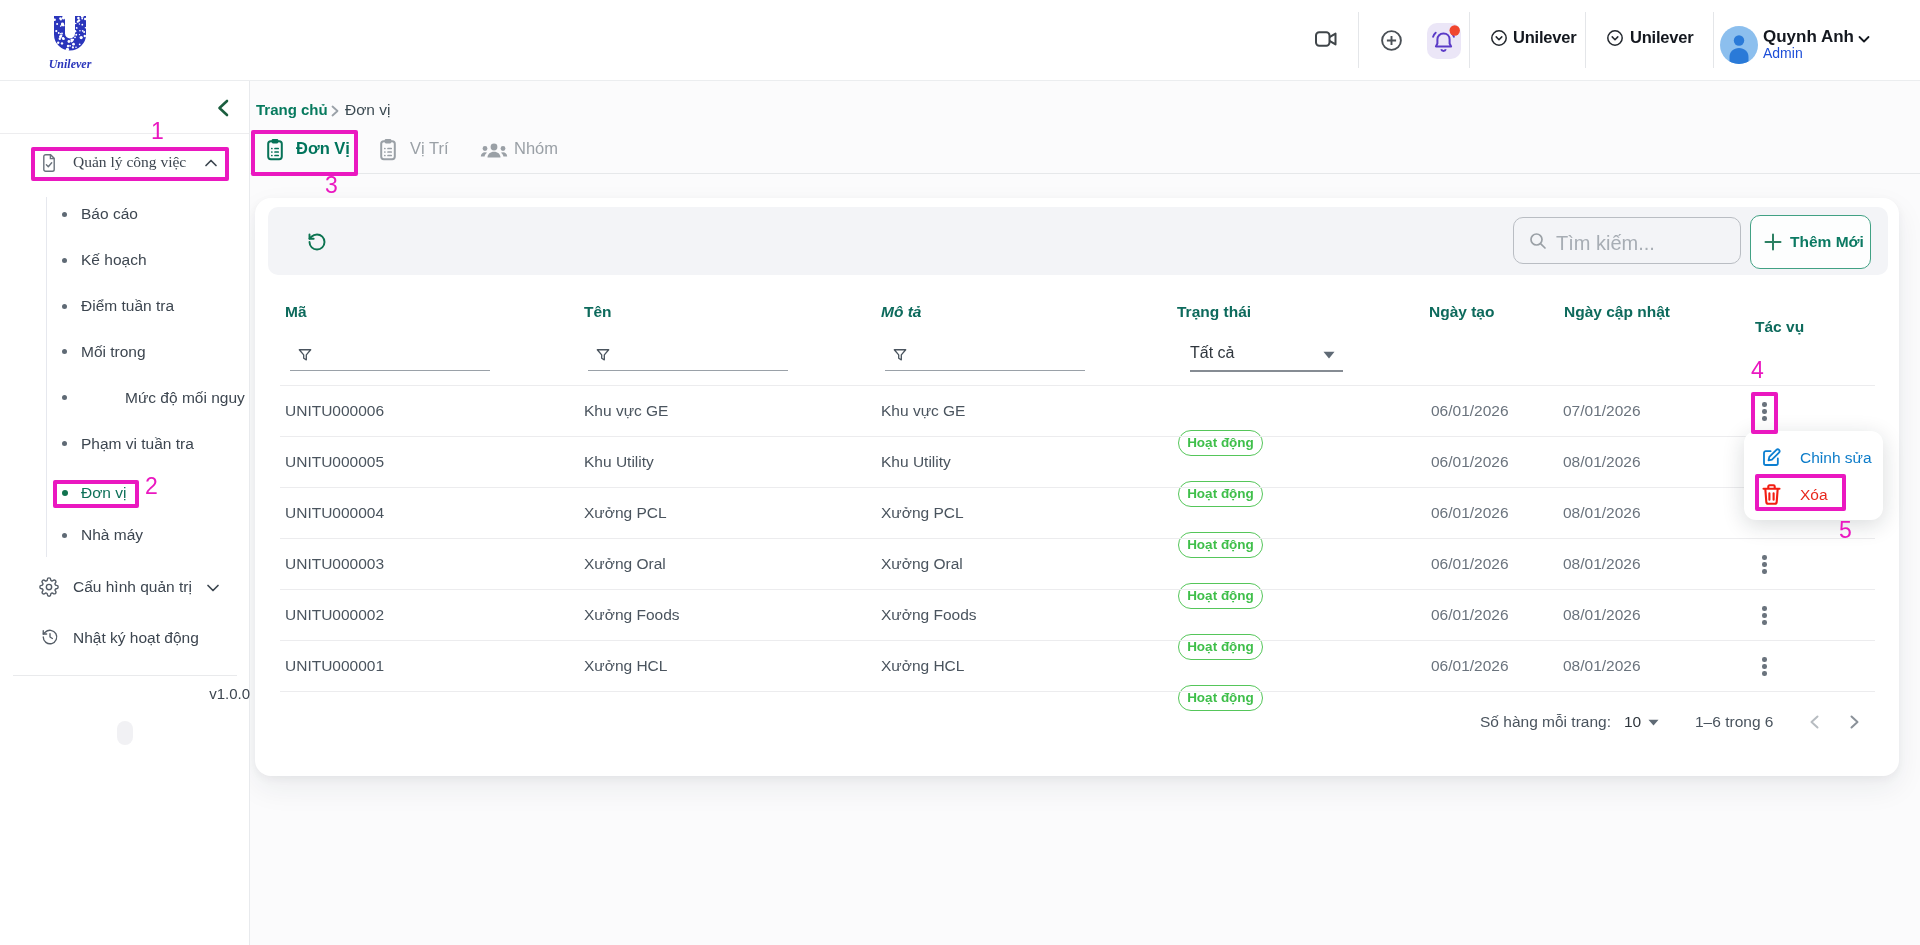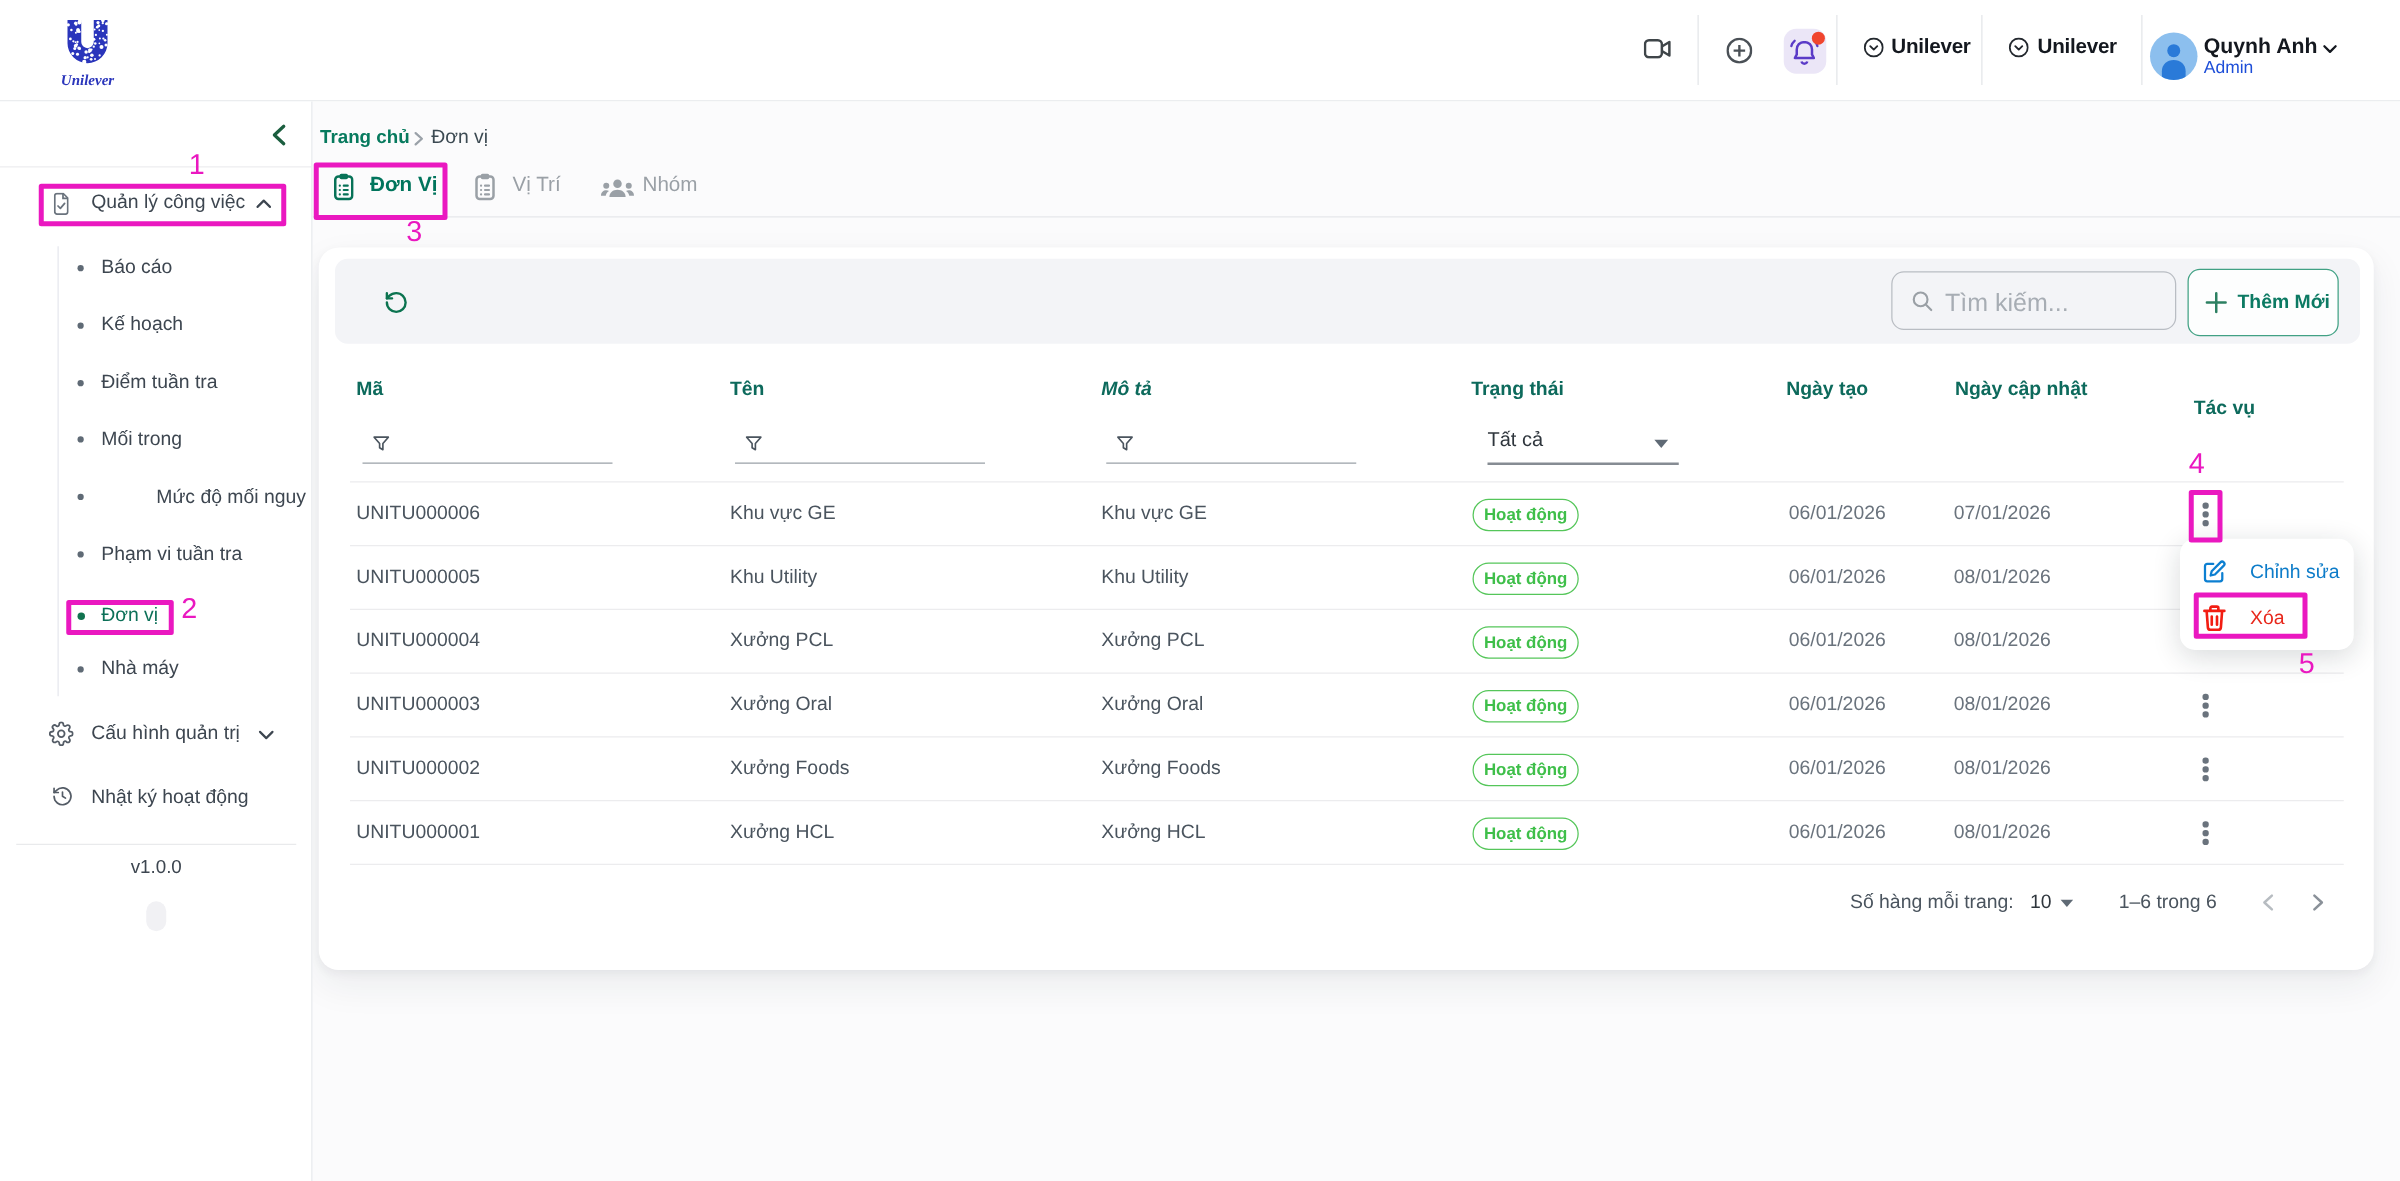--- a/index.html
+++ b/index.html
@@ -23,21 +23,21 @@
 
   #card { position:absolute; left:255px; top:198px; width:1644px; height:578px; background:#fff; border-radius:16px; box-shadow:0 3px 8px rgba(30,40,60,0.05), 0 12px 30px rgba(30,40,60,0.07); z-index:1; }
   #strip { position:absolute; left:268px; top:207px; width:1620px; height:68px; background:#f3f4f7; border-radius:10px; z-index:2; }
 
   .th { position:absolute; font-size:15.5px; font-weight:bold; color:#0d6a5c; white-space:nowrap; z-index:2;}
   .cell { position:absolute; font-size:15.5px; color:#4a545e; white-space:nowrap; z-index:2;}
   .date { position:absolute; font-size:15.5px; color:#6a737d; white-space:nowrap; z-index:2;}
   .rowline { position:absolute; left:280px; width:1595px; height:1px; background:#ececee; z-index:2;}
   .flt-line { position:absolute; height:1px; background:#9aa1a8; top:370px; z-index:2;}
 
-  .pill { position:absolute; width:85px; height:26px; border:1.5px solid #55c65a; border-radius:13px; color:#3fbf4a; font-size:13.5px; font-weight:bold; text-align:center; line-height:23px; z-index:2; }
+  .pill { position:absolute; width:85px; height:26px; border:1.5px solid #55c65a; border-radius:13px; color:#3fbf4a; font-size:13.5px; font-weight:bold; text-align:center; line-height:23px; z-index:2;margin-top:31px; }
 
   .kebab { position:absolute; left:1762px; width:5px; height:18px; z-index:2; }
   .kebab i { display:block; width:4.5px; height:4.5px; border-radius:50%; background:#6a737d; margin-bottom:2.5px; }
 
   
   .ann { position:absolute; border:4px solid #ea18c0; z-index:60; border-radius:2px; }
   .annum { position:absolute; color:#ea18c0; font-size:23px; z-index:60; }
 
   svg { display:block; }
 </style>
@@ -172,21 +172,21 @@
     </svg>
   </div>
 
   <div class="abs" style="left:43px; top:73px;">
     <svg width="12" height="18" viewBox="0 0 12 18" fill="none" stroke="#6a737d" stroke-width="1.4">
       <path d="M0.8 2.6 a1.8 1.8 0 0 1 1.8-1.8 h5 l3.6 3.6 v11 a1.8 1.8 0 0 1 -1.8 1.8 h-6.8 a1.8 1.8 0 0 1 -1.8-1.8 z"></path>
       <path d="M7.4 0.9 v3.7 h3.8"></path>
       <path d="M3.4 10.8 l1.9 1.9 l3.4-4" stroke-linecap="round" stroke-linejoin="round"></path>
     </svg>
   </div>
-  <div class="smenu" style="top:72px;">Quản lý công việc</div>
+  <div class="smenu" style="top:72px;font-family:Liberation Serif, serif;">Quản lý công việc</div>
   <div class="abs" style="left:204px; top:77px;">
     <svg width="14" height="10" viewBox="0 0 14 10" fill="none" stroke="#3d4650" stroke-width="1.7">
       <path d="M2 7.5 L7 2.5 L12 7.5" stroke-linecap="round" stroke-linejoin="round"></path>
     </svg>
   </div>
 
   <div class="abs" style="left:46px; top:116px; width:1px; height:360px; background:#e6e8ee;"></div>
 
   <div class="bullet" style="top:131px;"></div>
     <div class="ssub" style="top:124px;">Báo cáo</div>
@@ -221,21 +221,21 @@
   <div class="abs" style="left:41px; top:547px;">
     <svg width="18" height="18" viewBox="0 0 24 24" fill="none" stroke="#545c66" stroke-width="1.8">
       <path d="M3 12 a9 9 0 1 0 2.6-6.3 L3 8" stroke-linecap="round"></path>
       <path d="M3 3.5 V8 H7.5" stroke-linecap="round" stroke-linejoin="round"></path>
       <path d="M12 7.5 V12 l3.2 2" stroke-linecap="round" stroke-linejoin="round"></path>
     </svg>
   </div>
   <div class="smenu" style="top:548px;">Nhật ký hoạt động</div>
 
   <div class="abs" style="left:13px; top:594px; width:224px; height:1px; background:#e9eaec;"></div>
-  <div class="abs" style="left:0; top:604px; width:250px; text-align:center; font-size:15px; color:#3d4650;">v1.0.0</div>
+  <div class="abs" style="left:0; top:604px; width:250px; text-align:right; font-size:15px; color:#3d4650;">v1.0.0</div>
   <div class="abs" style="left:117px; top:640px; width:16px; height:24px; background:#f1f1f4; border-radius:8px;"></div>
 </div>
 
 <div id="main"></div>
 
 <div class="abs" style="left:256px; top:101px; font-size:15px; font-weight:bold; color:#077a5e; z-index:2;">Trang chủ</div>
 <div class="abs" style="left:331px; top:105px; z-index:2;">
     <svg width="8" height="12" viewBox="0 0 8 12" fill="none" stroke="#9aa1a8" stroke-width="1.8">
       <path d="M1.5 1.5 L6.5 6 L1.5 10.5" stroke-linecap="round" stroke-linejoin="round"></path>
     </svg>

